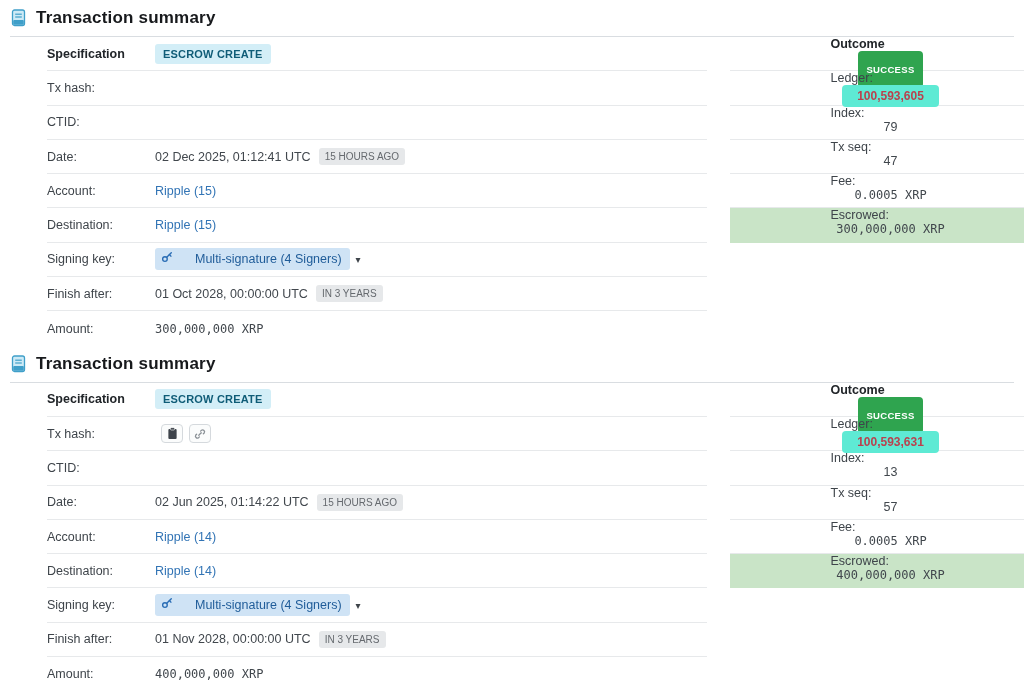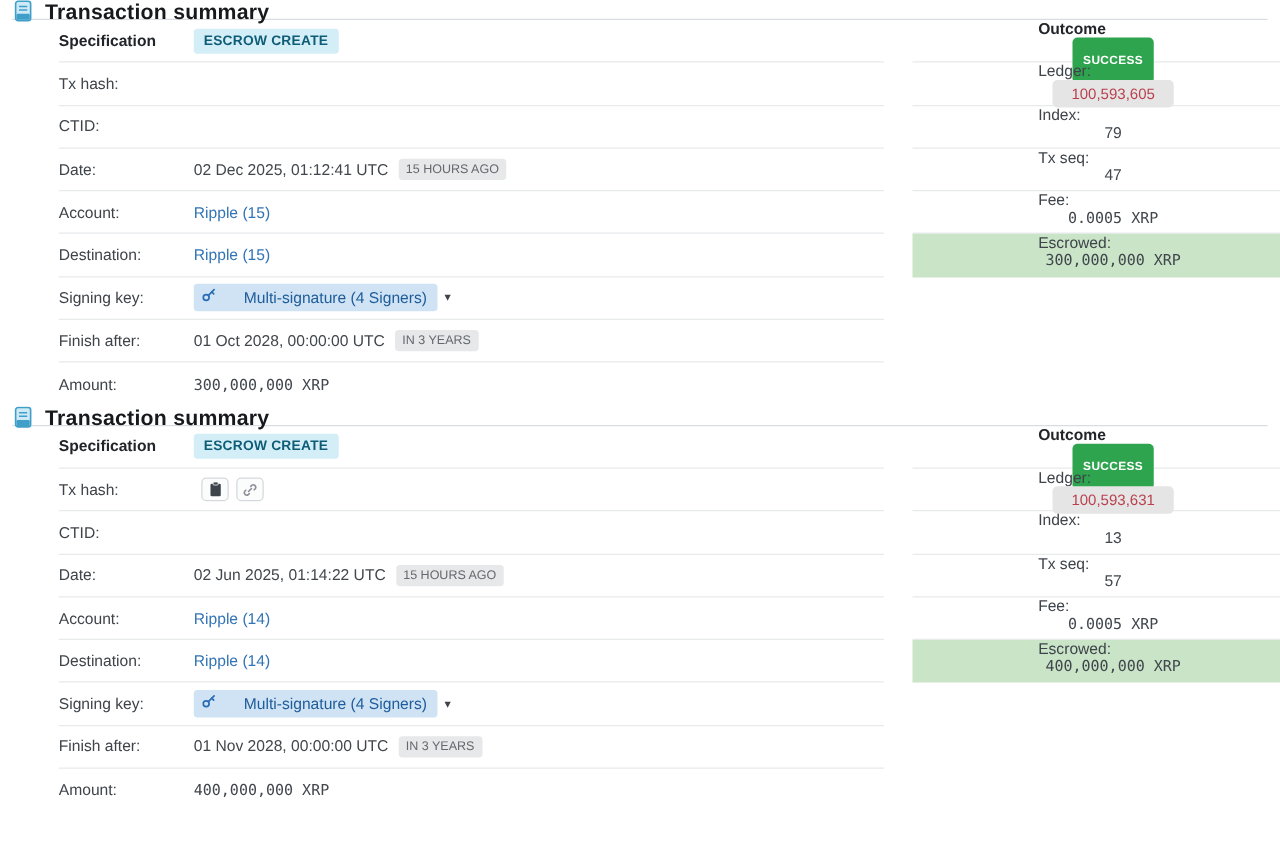--- a/index.html
+++ b/index.html
@@ -5,40 +5,40 @@
   * { box-sizing: border-box; }
   html,body { margin:0; padding:0; }
   body {
     width:1024px; height:680px; overflow:hidden;
     background:#ffffff;
     font-family:"Liberation Sans", sans-serif;
     font-size:12.5px; color:#41474d;
   }
   .wrap { padding:0 10px; }
 
-  .sec-header { display:flex; align-items:flex-start; gap:9px; height:16px; border-bottom:1px solid #d9dde1; }
+  .sec-header { display:flex; align-items:center; gap:9px; height:37px; border-bottom:1px solid #d9dde1; }
   .sec-header h1 { font-size:17px; font-weight:700; color:#17191c; margin:0; letter-spacing:.2px; }
 
   .cols { display:grid; grid-template-columns:660px 321px; column-gap:23px; align-items:start;margin-left:37px; }
 
   .row { height:34.3px; display:flex; align-items:center; border-bottom:1px solid #e7e9eb; }
   .col-left .row:last-child { border-bottom:none; }
   .lbl { width:108px; flex:none; color:#3e444a; }
   .bold { font-weight:700; color:#212529; }
   .val { display:flex; align-items:center; min-width:0; }
 
   .mono { font-family:"DejaVu Sans Mono","Liberation Mono",monospace; font-size:12px; }
   .hash { color:#5b6167; }
   .ctid { color:#2a7fa6; }
   .link { color:#3274b5; text-decoration:none; cursor:pointer; }
 
   .badge-spec { display:inline-block; background:#d3eef7; color:#0f5c77; font-weight:700; font-size:11px; padding:4px 8px; border-radius:3px; letter-spacing:.2px; }
   .badge-gray { display:inline-block; background:#e6e8ea; color:#65696e; font-size:10px; padding:3px 6px; margin-left:8px; border-radius:3px; white-space:nowrap; }
   .badge-success { display:inline-block; background:#2fa44f; color:#ffffff; font-weight:700; font-size:9.5px; padding:13px 8px; border-radius:4px; letter-spacing:.3px; }
-  .badge-ledger { display:inline-block; background:#e5e5e5; color:#b9414e; font-size:12px; padding:4px 15px; border-radius:4px; cursor:pointer; }
+  .badge-ledger { display:inline-block; background:#5eead4; color:#b9414e; font-size:12px; padding:4px 15px; border-radius:4px; cursor:pointer;font-weight:bold; }
   .badge-signer { display:inline-flex; align-items:center; gap:22px; background:#cfe3f5; color:#1f5c99; font-size:12.5px; padding:3px 8px 4px 6px; border-radius:3px; cursor:pointer; }
   .caret { margin-left:6px; font-size:10px; color:#3e444a; cursor:pointer; }
 
   .mini-btn { display:inline-flex; align-items:center; justify-content:center; width:22px; height:19px;
     border:1px solid #d5d9dd; background:#fbfcfc; border-radius:4px; margin-left:6px; padding:0; cursor:pointer; }
   .mini-btn svg { display:block; }
 
   .col-right .row { padding:0 8px;flex-direction:column; }
   .col-right .lbl { width:120px; }
   .row.escrowed { background:#c9e4c7; border-bottom:none; }

